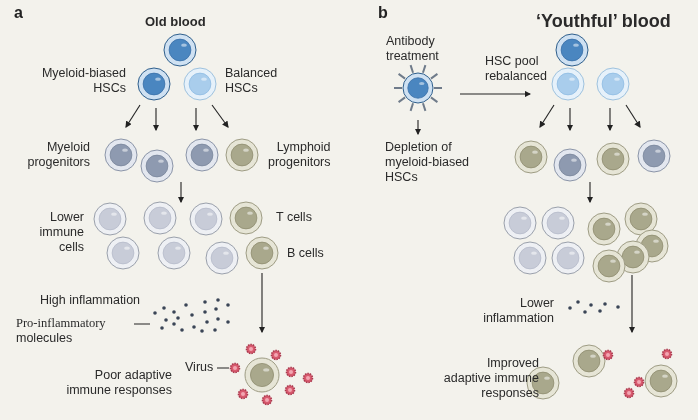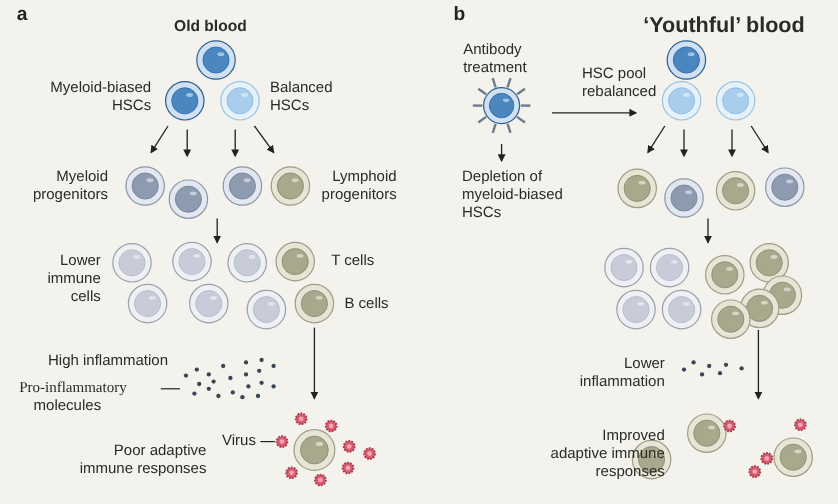--- a/index.html
+++ b/index.html
@@ -319,31 +319,31 @@
 progenitors</div>
 <div class="t" style="left:268px;top:140px;text-align:right;">Lymphoid
 progenitors</div>
 <div class="t r" style="left:20px;top:210px;width:64px;">Lower
 immune
 cells</div>
 <div class="t" style="left:276px;top:210px;">T cells</div>
 <div class="t" style="left:287px;top:246px;">B cells</div>
 <div class="t" style="left:16px;top:293px;margin-left:24px;">High inflammation</div>
 <div class="t" style="left:16px;top:316px;font-family:Liberation Serif, serif;">Pro-inflammatory</div>
-<div class="t" style="left:16px;top:331px;margin-left:12px;">molecules</div>
+<div class="t" style="left:16px;top:331px;">molecules</div>
 <div class="t" style="left:185px;top:360px;">Virus</div>
 <div class="t r" style="left:40px;top:368px;width:132px;">Poor adaptive
 immune responses</div>
 
 <div class="panel" style="left:378px;top:4px;">b</div>
 <div class="t b" style="left:536px;top:14px;font-size:18px;">‘Youthful’ blood</div>
 <div class="t" style="left:386px;top:34px;">Antibody
 treatment</div>
 <div class="t" style="left:485px;top:54px;">HSC pool
 rebalanced</div>
 <div class="t" style="left:385px;top:140px;">Depletion of
 myeloid-biased
 HSCs</div>
 <div class="t r" style="left:440px;top:296px;width:114px;">Lower
 inflammation</div>
-<div class="t r" style="left:430px;top:356px;width:124px;">Improved
+<div class="t r" style="left:415px;top:356px;width:124px;">Improved
 adaptive immune
 responses</div>
 
 </body></html>

